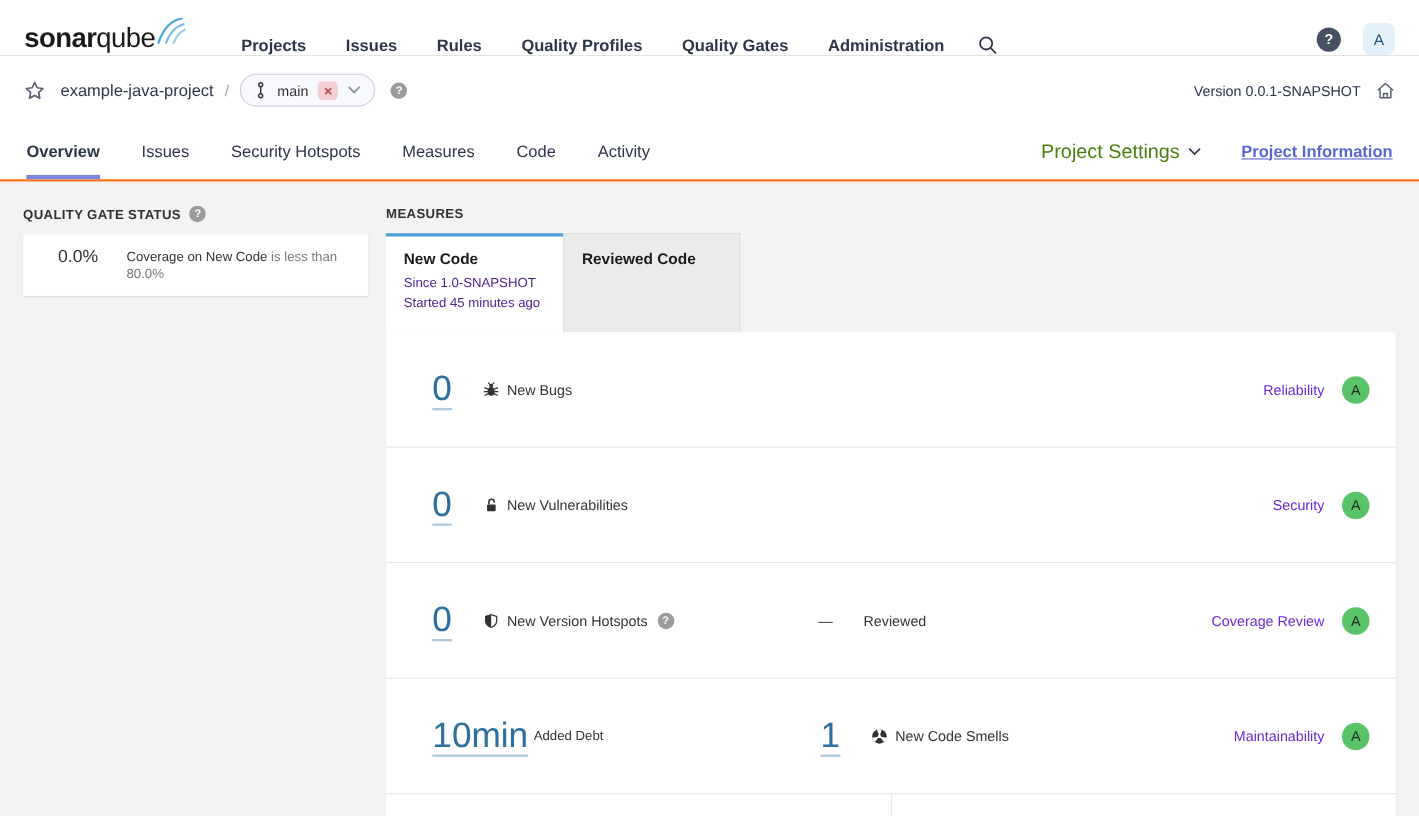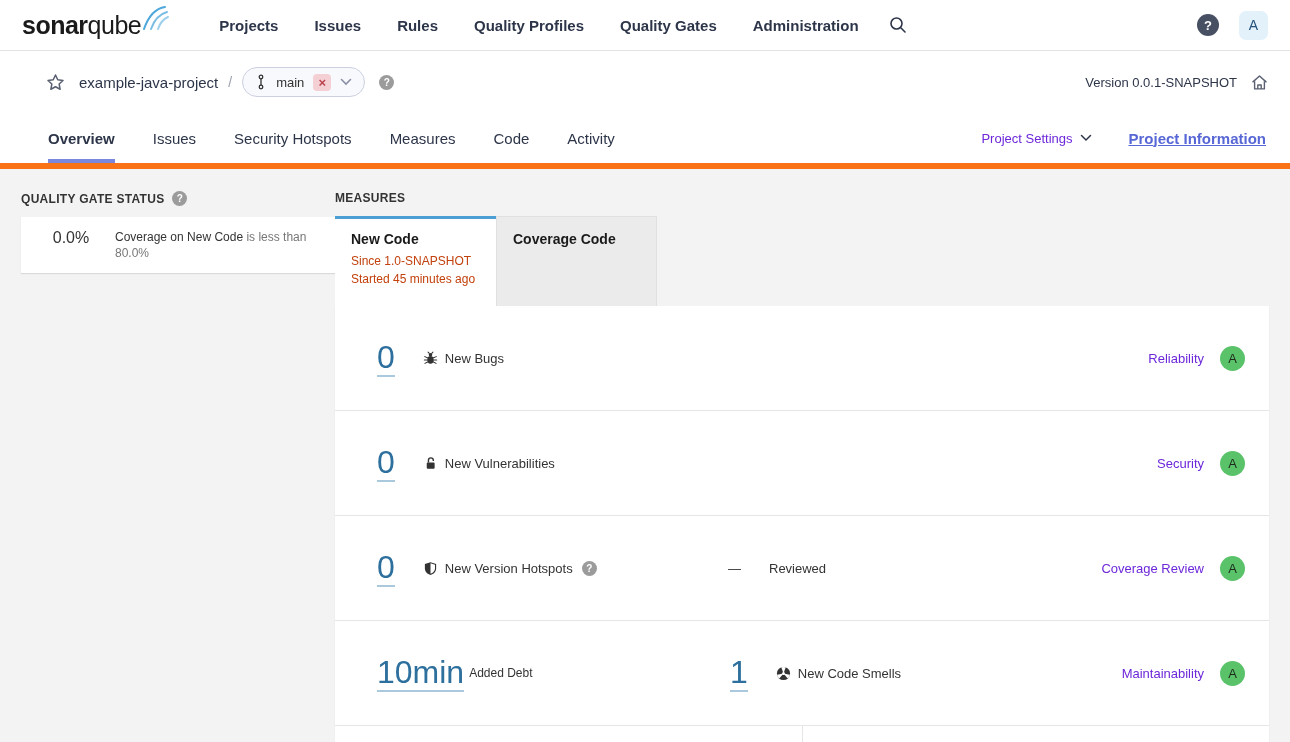--- a/index.html
+++ b/index.html
@@ -1,76 +1,76 @@
 <!DOCTYPE html>
 <html><head>
 <meta charset="utf-8">
 <style>
   * { margin:0; padding:0; box-sizing:border-box; }
   html,body { width:1290px; height:742px; overflow:hidden; }
   body { background:#f3f3f3; font-family:"Liberation Sans", sans-serif; color:#333; }
 
   
-  .navbar { height:51px; background:#fff; border-bottom:1px solid #e3e3e3; display:flex; align-items:center; padding:0 22px; }
+  .navbar { height:51px; background:#fff; border-bottom:1px solid #e3e3e3; display:flex; align-items:flex-end; padding:0 22px; }
   .logo { display:flex; align-items:flex-start; cursor:pointer; }
   .logo-text { font-size:25px; color:#1a1a1a; letter-spacing:-0.5px; line-height:30px; }
   .logo-bold { font-weight:700; }
   .logo-light { font-weight:400; }
   .logo-swoosh { margin-left:2px; margin-top:-4px; }
   .nav-items { display:flex; align-items:center; margin-left:50px; gap:36px; }
   .nav-item { font-size:15px; font-weight:700; color:#2d3549; cursor:pointer; }
   .nav-search { margin-left:30px; display:flex; align-items:center; cursor:pointer; }
   .nav-right { margin-left:auto; display:flex; align-items:center; gap:20px; }
   .help-circle { width:22px; height:22px; border-radius:50%; background:#474f63; color:#fff; font-size:13px; font-weight:700; display:flex; align-items:center; justify-content:center; cursor:pointer; }
   .avatar { width:29px; height:29px; border-radius:7px; background:#e3f1fb; color:#23527c; font-size:14px; display:flex; align-items:center; justify-content:center; cursor:pointer; }
 
   
-  .project-header { background:#fff; border-bottom:6px solid #f97316;padding-left:24px; }
+  .project-header { background:#fff; border-bottom:2px solid #f97316; }
   .breadcrumb-row { height:62px; display:flex; align-items:center; padding:0 22px; }
   .star { color:#5a6071; display:flex; cursor:pointer; }
   .crumb-project { margin-left:14px; font-size:15px; color:#2d3549; cursor:pointer; }
   .crumb-sep { margin:0 10px; color:#9aa0ad; font-size:14px; }
   .branch-pill { display:flex; align-items:center; height:30px; padding:0 12px; border:1px solid #ccd0e0; border-radius:15px; background:#f8f9fd; gap:9px; cursor:pointer; }
   .branch-name { font-size:13px; color:#333; }
   .branch-close { width:18px; height:17px; border-radius:4px; background:#f4cfd3; color:#b9434d; font-size:13px; font-weight:700; display:flex; align-items:center; justify-content:center; line-height:1; cursor:pointer; }
   .pill-chevron { color:#8a8fa3; display:flex; cursor:pointer; }
   .mini-help { width:15px; height:15px; border-radius:50%; background:#9b9b9b; color:#fff; font-size:10px; font-weight:700; display:flex; align-items:center; justify-content:center; margin-left:14px; cursor:pointer; flex:none; }
   .breadcrumb-right { margin-left:auto; display:flex; align-items:center; gap:14px; }
   .version-label { font-size:13px; color:#2d3549; }
   .home-icon { color:#5a6071; display:flex; cursor:pointer; }
 
   .tabs-row { height:50px; display:flex; align-items:stretch; padding:0 24px; }
   .tab { display:flex; align-items:center; font-size:15px; color:#2d3549; margin-right:38px; border-bottom:4px solid transparent; border-top:4px solid transparent; cursor:pointer; }
   .tab.active { font-weight:700; border-bottom-color:#7b87dd; }
   .tabs-right { margin-left:auto; display:flex; align-items:center; gap:36px; }
-  .project-settings { display:flex; align-items:center; gap:8px; font-size:13px; color:#6d28d9; cursor:pointer; }
+  .project-settings { display:flex; align-items:center; gap:8px; font-size:18px; color:#4d7c0f; cursor:pointer; }
   .project-info-link { font-size:15px; font-weight:700; color:#5867d6; text-decoration:underline; cursor:pointer; }
 
   
-  .content { display:flex; padding:22px 21px 0 21px; }
+  .content { display:flex; padding:22px 21px 0 21px; gap:16px; }
   .section-title { font-size:12px; font-weight:700; color:#333; letter-spacing:0.3px; display:flex; align-items:center; margin-bottom:11px; }
   .section-title .mini-help { margin-left:8px; }
 
   .qg-col { width:314px; flex:none; }
   .qg-banner { background:#b9182b; color:#fff; padding:19px 18px; height:90px; box-shadow:0 1px 1px rgba(0,0,0,.12); }
   .qg-status { font-size:24px; font-weight:700; }
   .qg-summary { font-size:12px; margin-top:14px; }
   .qg-condition { background:#fff; display:flex; align-items:flex-start; padding:12px 14px; box-shadow:0 1px 1px rgba(0,0,0,.10); cursor:pointer; }
   .qg-cond-value { width:72px; text-align:center; font-size:16px; color:#333; flex:none; }
   .qg-cond-text { font-size:12px; line-height:16px; margin-left:8px; }
   .qg-cond-metric { color:#333; }
   .qg-cond-criteria { color:#777; }
 
   .measures-col { flex:1; display:flex; flex-direction:column; }
   .measure-tabs { display:flex; }
   .measure-tab { width:161px; height:90px; padding:14px 16px; cursor:pointer; }
   .measure-tab.active { background:#fff; border-top:3px solid #4b9fd5; padding-top:12px; }
   .measure-tab.inactive { background:#ebebeb; border:1px solid #e0e0e0; border-bottom:none; }
   .mtab-title { font-size:14px; font-weight:700; color:#1a1a1a; }
-  .mtab-sub { font-size:12px; color:#c2410c; margin-top:7px; }
+  .mtab-sub { font-size:12px; color:#4c1d95; margin-top:7px; }
   .mtab-sub + .mtab-sub { margin-top:4px; }
 
   .measures-panel { background:#fff; box-shadow:0 1px 1px rgba(0,0,0,.10); flex:1; display:flex; flex-direction:column; }
   .measure-row { height:105px; display:flex; align-items:center; padding:0 24px 0 42px; border-bottom:1px solid #e6e6e6; position:relative; }
   .big-num { font-size:32px; line-height:36px; color:#2d6f9d; text-decoration:none; border-bottom:2px solid #abc9dd; cursor:pointer; }
   .metric-label { display:flex; align-items:flex-end; gap:7px; margin-left:28px; font-size:13px; color:#333; }
   .metric-icon { display:flex; color:#333; }
   .row-right { margin-left:auto; display:flex; align-items:center; gap:16px; }
   .domain-label { font-size:13px; color:#6d28d9; }
   .rating-badge { width:25px; height:25px; border-radius:50%; background:#5ac269; color:#1e2b1e; font-size:13px; display:flex; align-items:center; justify-content:center; }
@@ -191,21 +191,21 @@
 
   <div class="measures-col">
     <div class="section-title">MEASURES</div>
     <div class="measure-tabs">
       <div class="measure-tab active">
         <div class="mtab-title">New Code</div>
         <div class="mtab-sub">Since 1.0-SNAPSHOT</div>
         <div class="mtab-sub">Started 45 minutes ago</div>
       </div>
       <div class="measure-tab inactive">
-        <div class="mtab-title">Coverage Code</div>
+        <div class="mtab-title">Reviewed Code</div>
       </div>
     </div>
 
     <div class="measures-panel">
 
       <div class="measure-row">
         <a class="big-num">0</a>
         <span class="metric-label">
           <span class="metric-icon">
             <svg width="15" height="15" viewBox="0 0 16 16" fill="none">

